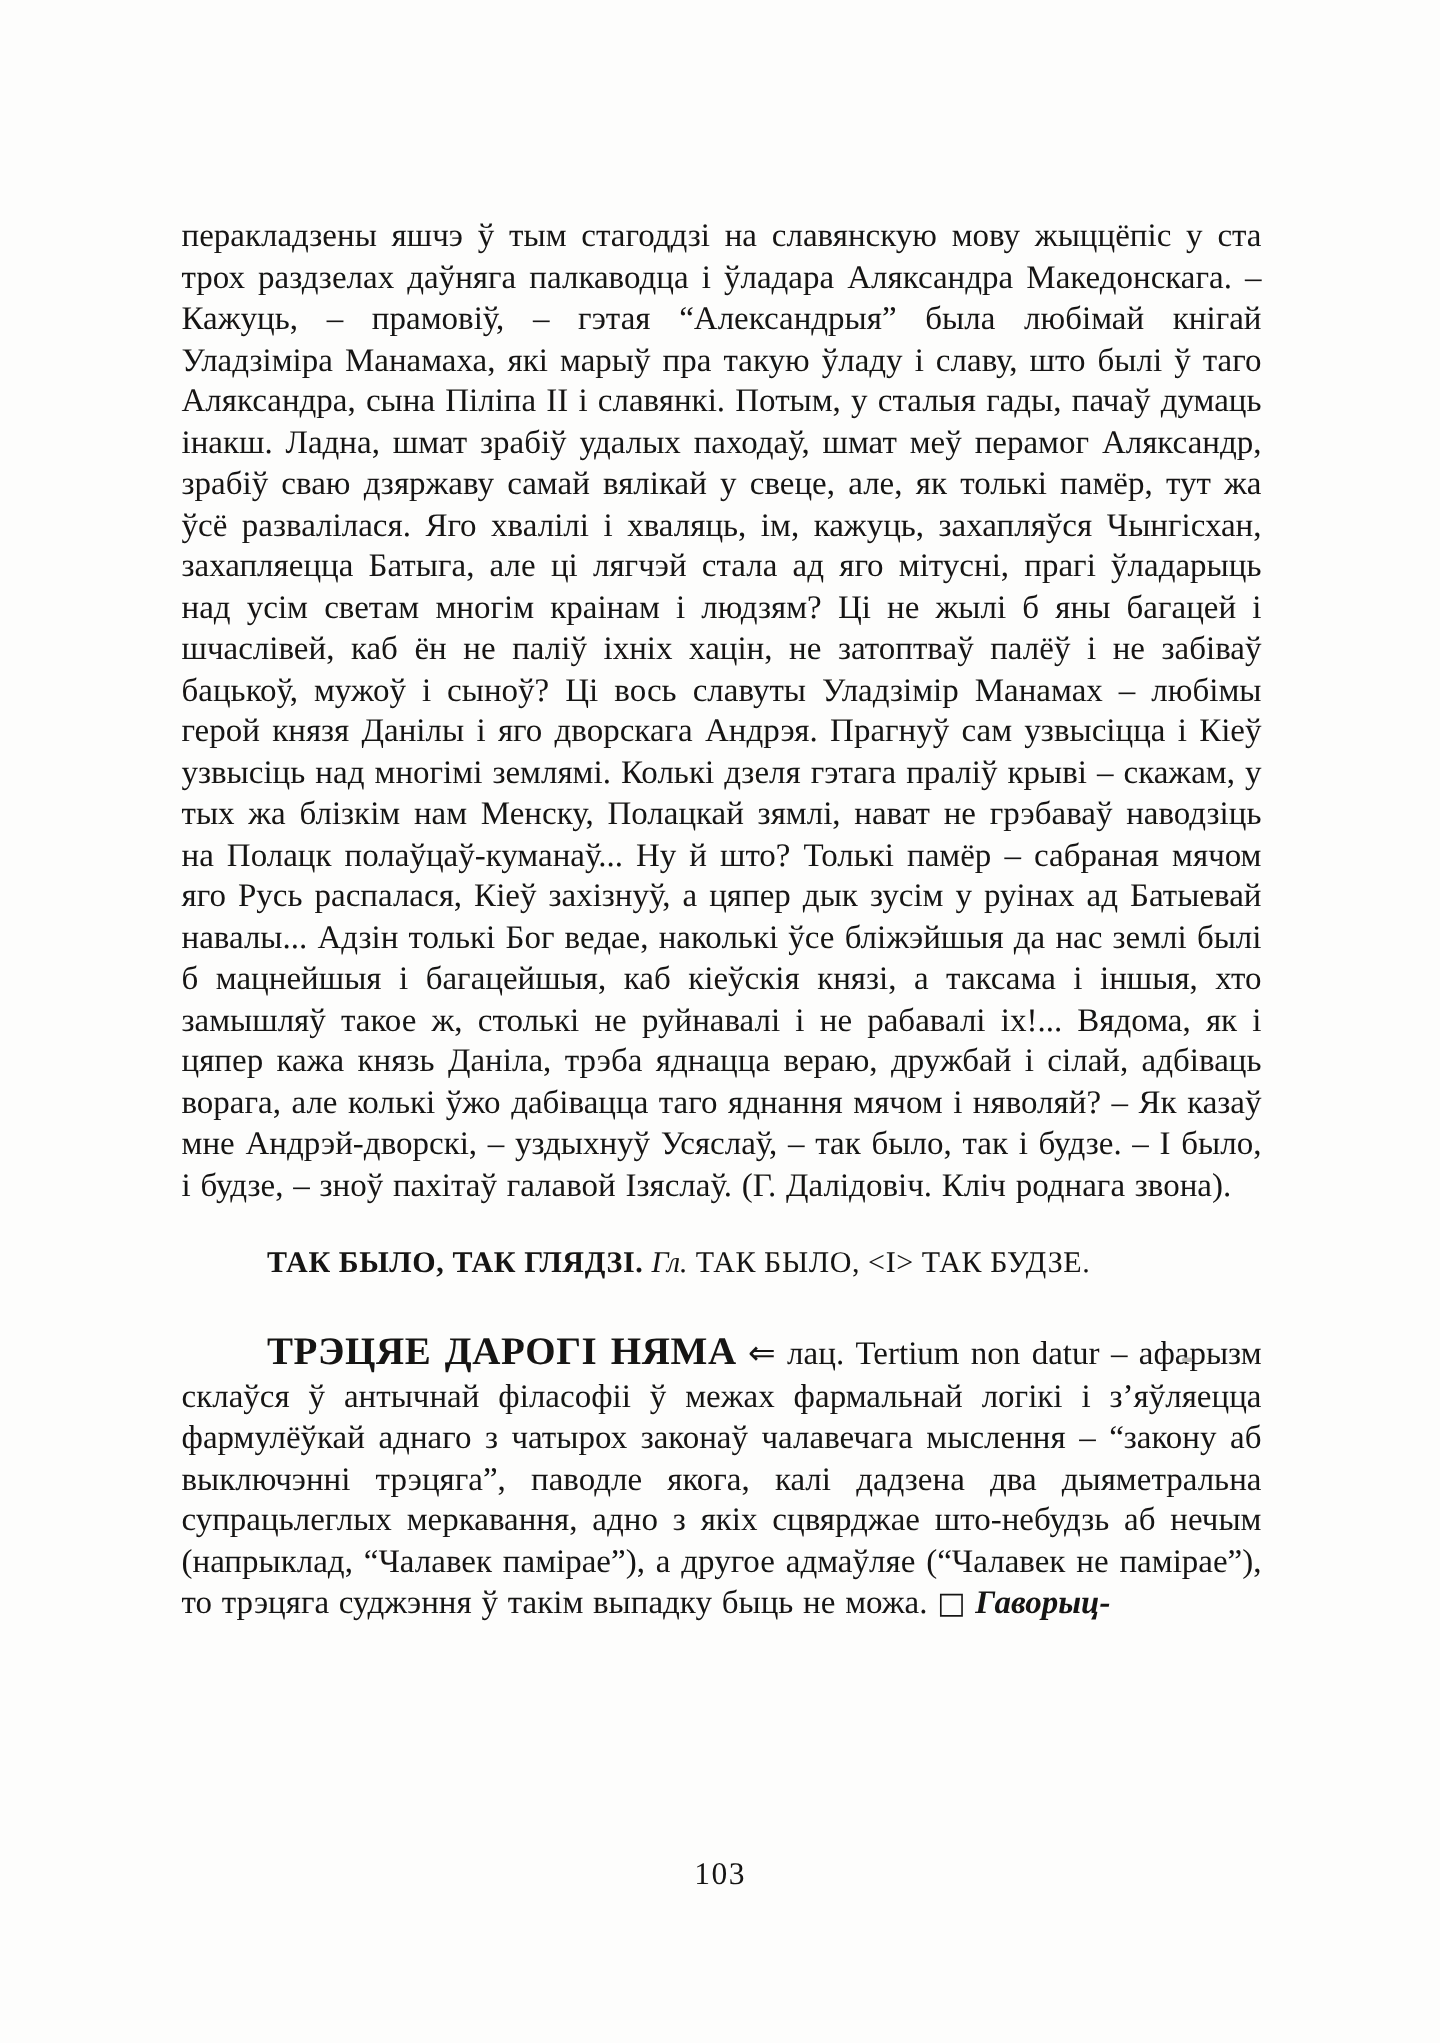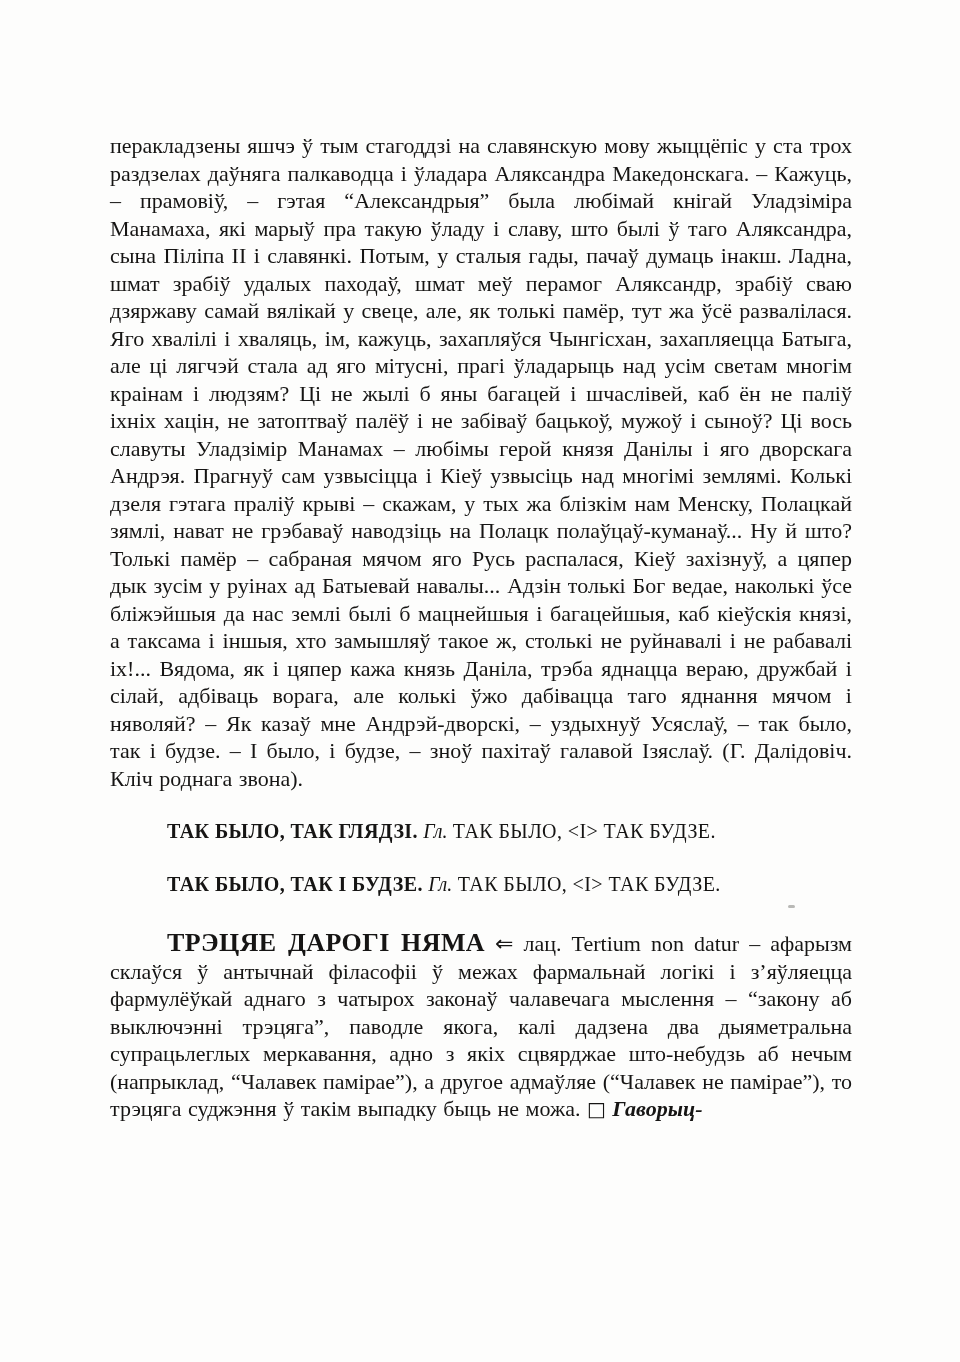--- a/index.html
+++ b/index.html
@@ -16,21 +16,21 @@
     font-family: "Liberation Serif", "DejaVu Serif", serif;
     color: #161514;
   }
   .content {
     position: absolute;
     top: 127px;
     left: 105px;
     width: 752px;
   }
   p {
-    margin: 5px;
+    margin: 16px;
     padding: 0;
   }
   .body-text {
     font-size: 22px;
     line-height: 27.5px;
     text-align: justify;
     word-spacing: 1px;
   }
   .indented {
     text-indent: 57px;
@@ -107,34 +107,30 @@
 
     <p class="body-text">перакладзены яшчэ ў тым стагоддзі на славянскую мову жыццёпіс у ста трох раздзелах даўняга палкаводца і ўладара Аляксандра Македонскага. – Кажуць, – прамовіў, – гэтая “Александрыя” была любімай кнігай Уладзіміра Манамаха, які марыў пра такую ўладу і славу, што былі ў таго Аляксандра, сына Піліпа II і славянкі. Потым, у сталыя гады, пачаў думаць інакш. Ладна, шмат зрабіў удалых паходаў, шмат меў перамог Аляксандр, зрабіў сваю дзяржаву самай вялікай у свеце, але, як толькі памёр, тут жа ўсё развалілася. Яго хвалілі і хваляць, ім, кажуць, захапляўся Чынгісхан, захапляецца Батыга, але ці лягчэй стала ад яго мітусні, прагі ўладарыць над усім светам многім краінам і людзям? Ці не жылі б яны багацей і шчаслівей, каб ён не паліў іхніх хацін, не затоптваў палёў і не забіваў бацькоў, мужоў і сыноў? Ці вось славуты Уладзімір Манамах – любімы герой князя Данілы і яго дворскага Андрэя. Прагнуў сам узвысіцца і Кіеў узвысіць над многімі землямі. Колькі дзеля гэтага праліў крыві – скажам, у тых жа блізкім нам Менску, Полацкай зямлі, нават не грэбаваў наводзіць на Полацк полаўцаў-куманаў... Ну й што? Толькі памёр – сабраная мячом яго Русь распалася, Кіеў захізнуў, а цяпер дык зусім у руінах ад Батыевай навалы... Адзін толькі Бог ведае, наколькі ўсе бліжэйшыя да нас землі былі б мацнейшыя і багацейшыя, каб кіеўскія князі, а таксама і іншыя, хто замышляў такое ж, столькі не руйнавалі і не рабавалі іх!... Вядома, як і цяпер кажа князь Даніла, трэба яднацца вераю, дружбай і сілай, адбіваць ворага, але колькі ўжо дабівацца таго яднання мячом і няволяй? – Як казаў мне Андрэй-дворскі, – уздыхнуў Усяслаў, – так было, так і будзе. – І было, і будзе, – зноў пахітаў галавой Ізяслаў. (Г. Далідовіч. Кліч роднага звона).</p>
 
 
     <p class="entry">
       <span class="headword">ТАК БЫЛО, ТАК ГЛЯДЗІ.</span>
       <span class="see">Гл.</span>
       <span class="ref">ТАК БЫЛО, &lt;І&gt; ТАК БУДЗЕ.</span>
     </p>
 
-    <p class="entry">
-      <span class="headword">ТАК БЫЛО, ТАК І БУДЗЕ.</span>
-      <span class="see">Гл.</span>
-      <span class="ref">ТАК БЫЛО, &lt;І&gt; ТАК БУДЗЕ.</span>
-    </p>
 
 
     <p class="body-text indented tretsiaie">
       <span class="headword-inline">ТРЭЦЯЕ ДАРОГІ НЯМА</span>
       <span class="arrow-glyph">⇐</span>
       <span>лац.</span>
       <span>Tertium non datur</span>
       <span>– афарызм склаўся ў антычнай філасофіі ў межах фармальнай логікі і з’яўляецца фармулёўкай аднаго з чатырох законаў чалавечага мыслення – “закону аб выключэнні трэцяга”, паводле якога, калі дадзена два дыяметральна супрацьлеглых меркавання, адно з якіх сцвярджае што-небудзь аб нечым (напрыклад, “Чалавек памірае”), а другое адмаўляе (“Чалавек не памірае”), то трэцяга суджэння ў такім выпадку быць не можа.</span>
       <span class="square-glyph">□</span>
       <span class="continuation">Гаворыц-</span>
     </p>
 
   </div>
 
+  <div class="page-number">103</div>
 
   <div class="speck"></div>
 </div>
 
 </body></html>

